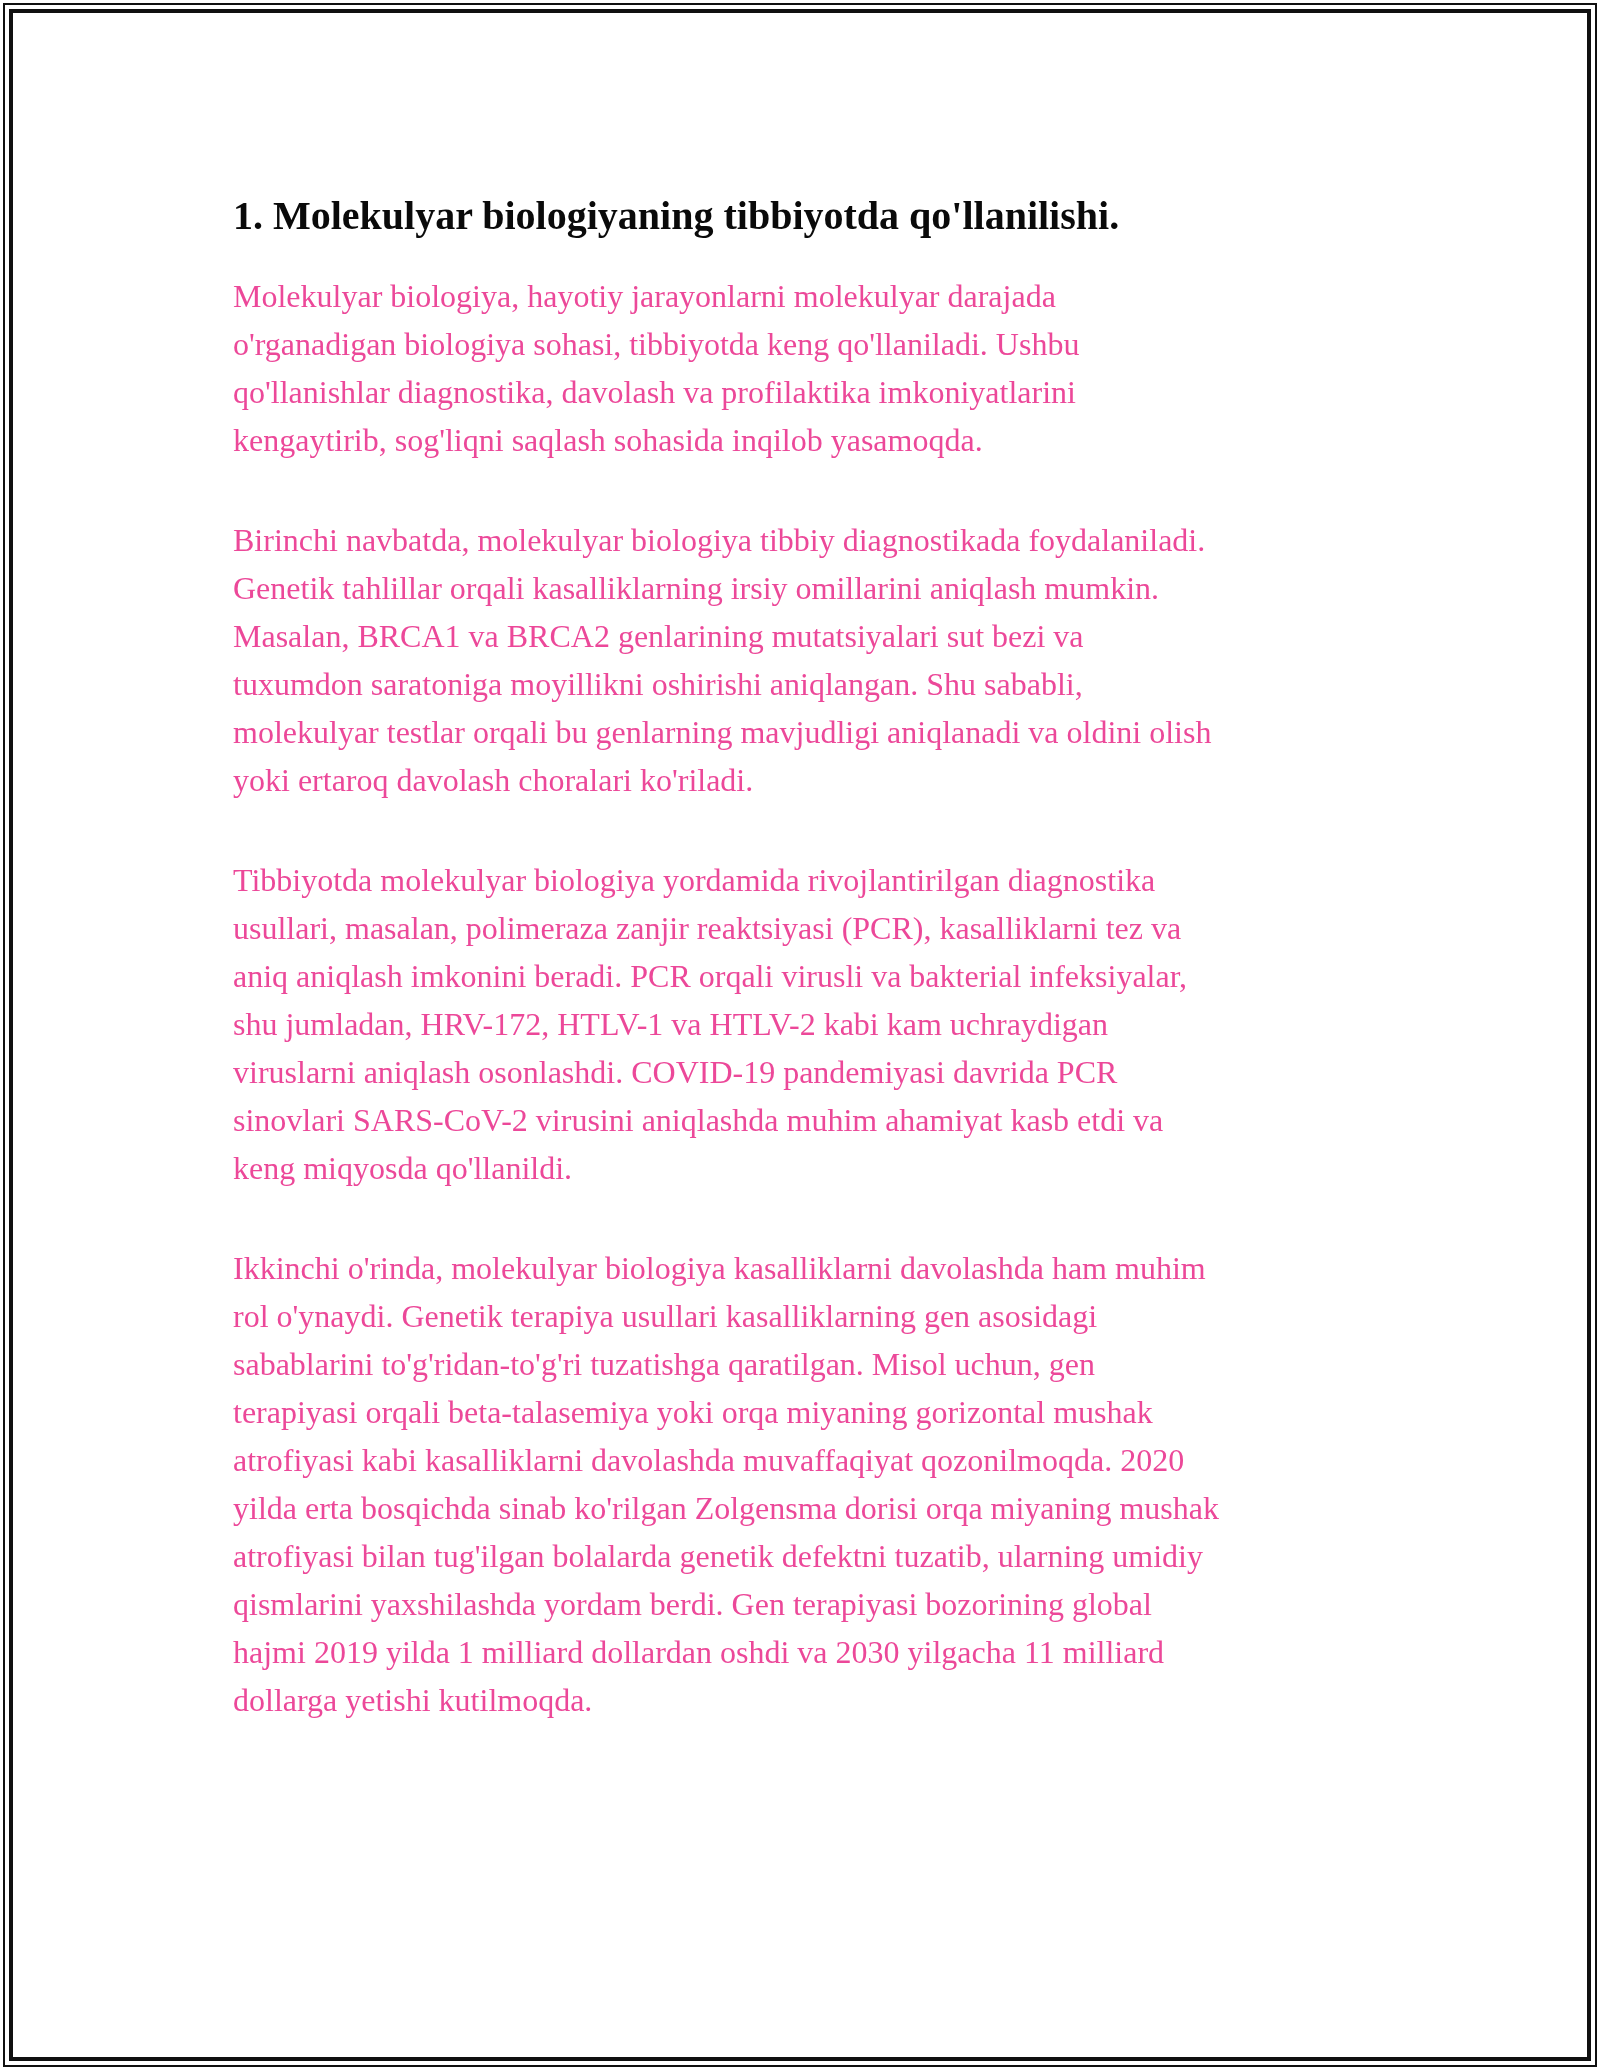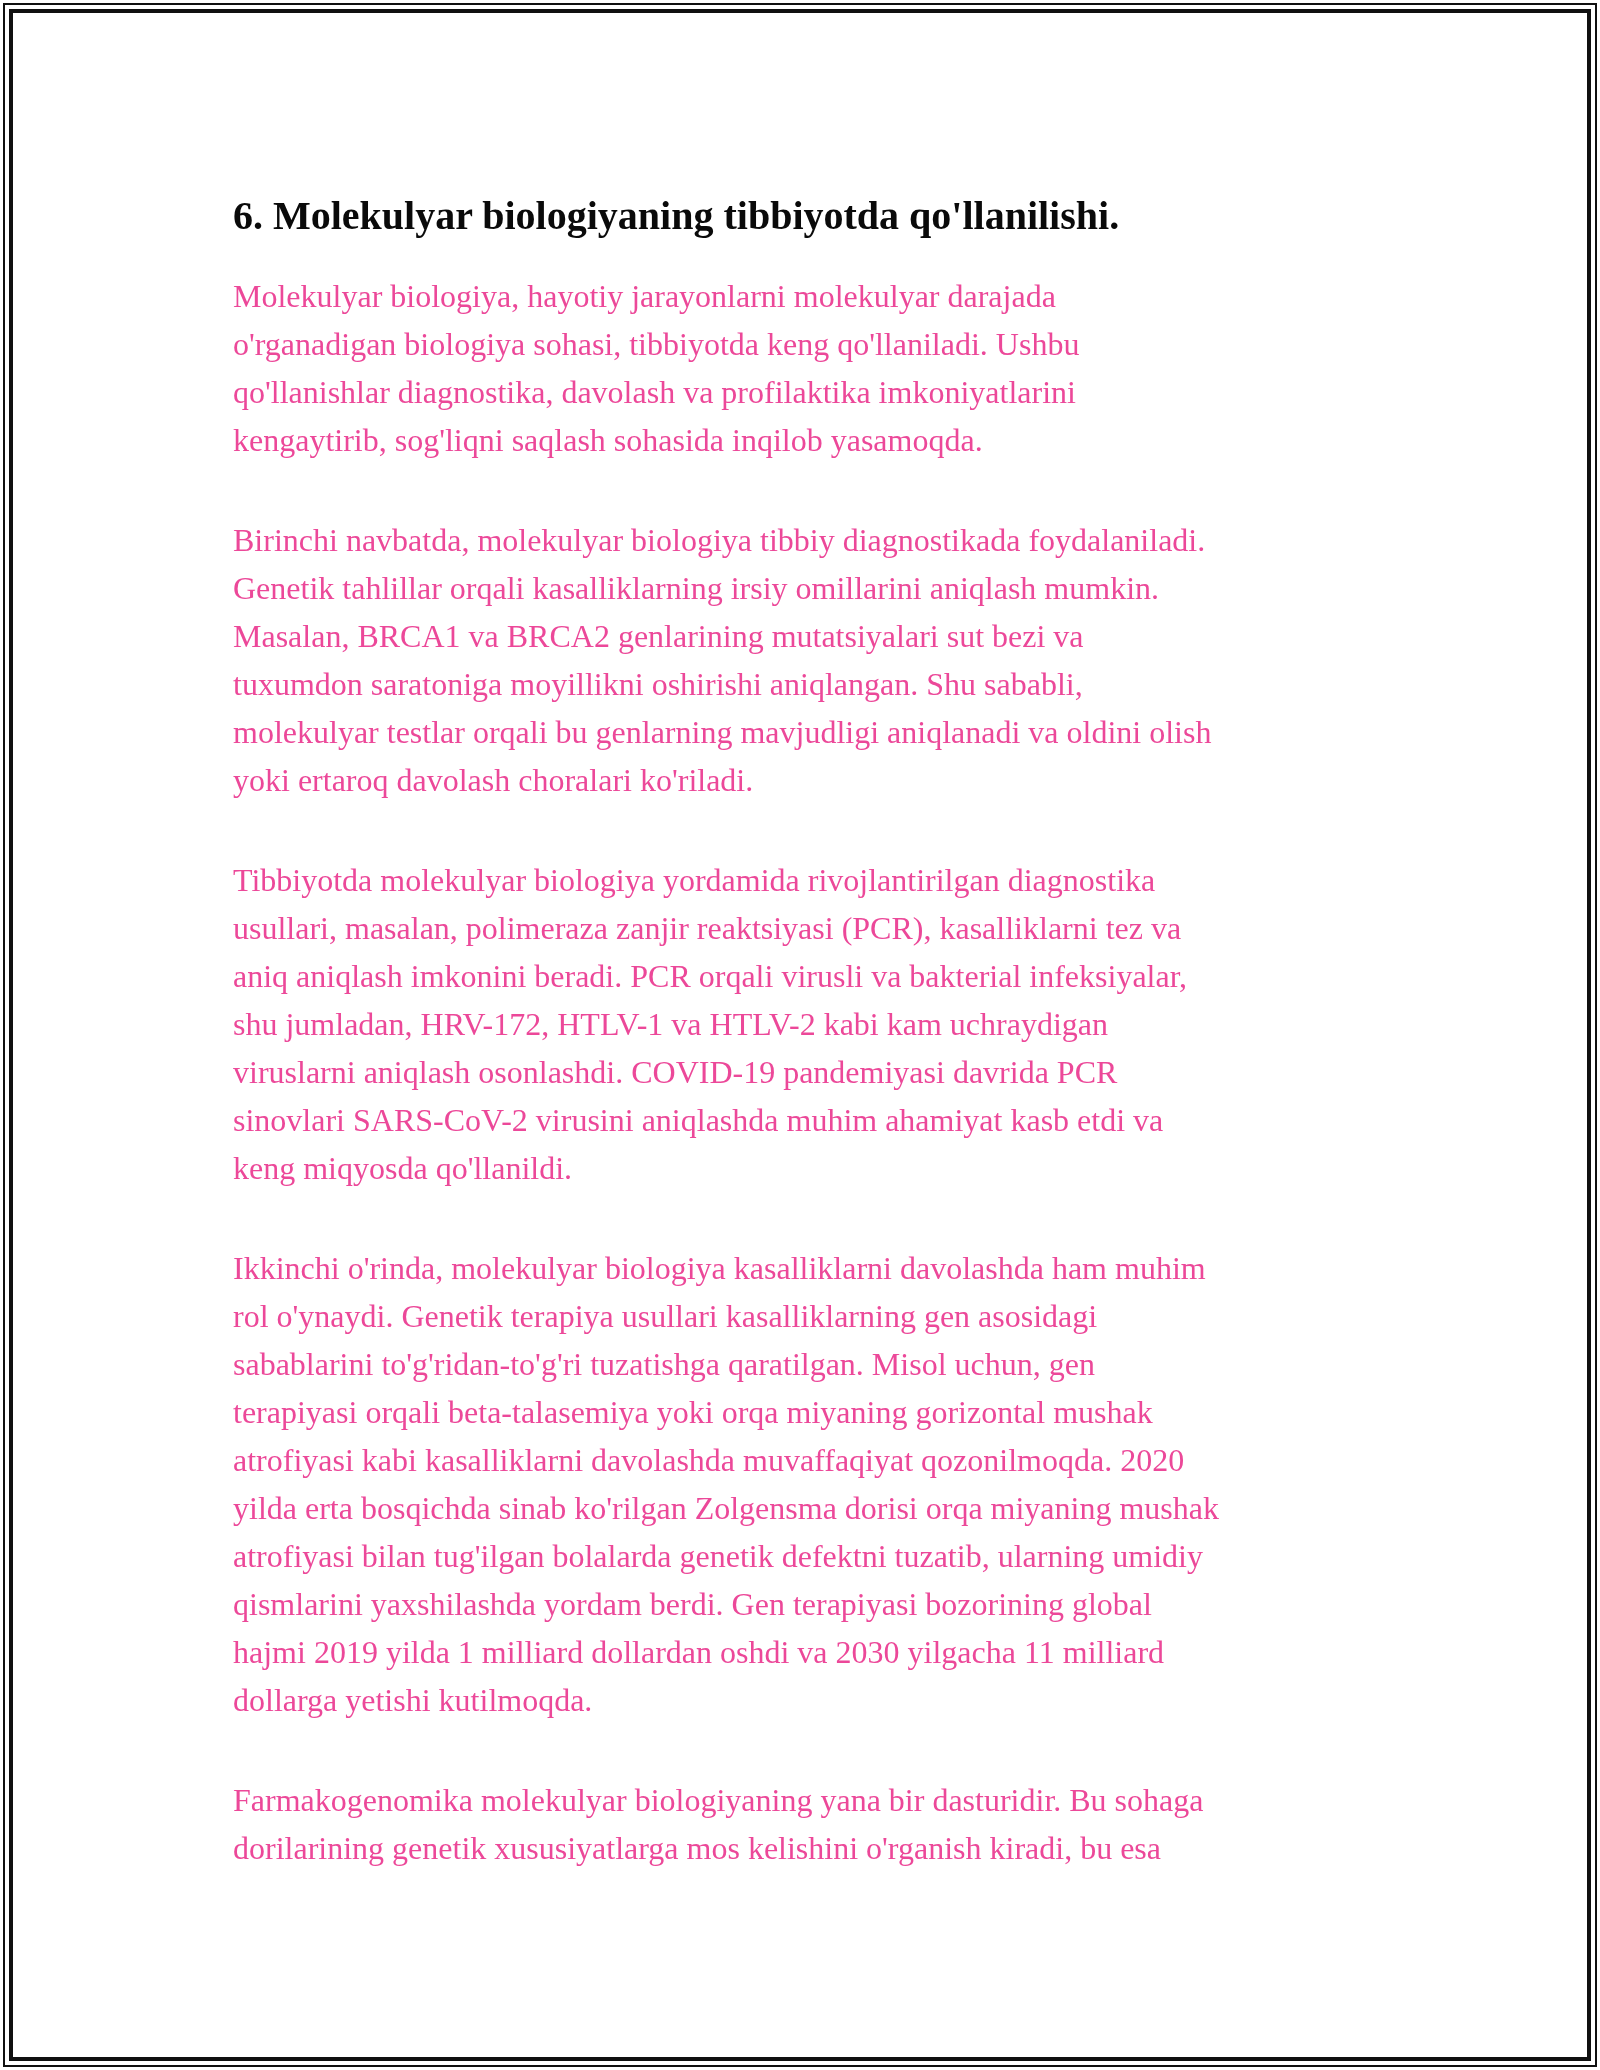--- a/index.html
+++ b/index.html
@@ -50,21 +50,21 @@
     color: #ec4899;
   }
 </style>
 </head>
 <body>
 
 <div class="frame-outer"></div>
 <div class="frame-inner"></div>
 
 <main class="content">
-  <h1 class="doc-title">6. Molekulyar biologiyaning tibbiyotda qo'llanilishi.</h1>
+  <h1 class="doc-title">1. Molekulyar biologiyaning tibbiyotda qo'llanilishi.</h1>
 
   <p class="doc-paragraph">Molekulyar biologiya, hayotiy jarayonlarni molekulyar darajada
 o'rganadigan biologiya sohasi, tibbiyotda keng qo'llaniladi. Ushbu
 qo'llanishlar diagnostika, davolash va profilaktika imkoniyatlarini
 kengaytirib, sog'liqni saqlash sohasida inqilob yasamoqda.</p>
 
   <p class="doc-paragraph">Birinchi navbatda, molekulyar biologiya tibbiy diagnostikada foydalaniladi.
 Genetik tahlillar orqali kasalliklarning irsiy omillarini aniqlash mumkin.
 Masalan, BRCA1 va BRCA2 genlarining mutatsiyalari sut bezi va
 tuxumdon saratoniga moyillikni oshirishi aniqlangan. Shu sababli,
@@ -83,15 +83,13 @@
 rol o'ynaydi. Genetik terapiya usullari kasalliklarning gen asosidagi
 sabablarini to'g'ridan-to'g'ri tuzatishga qaratilgan. Misol uchun, gen
 terapiyasi orqali beta-talasemiya yoki orqa miyaning gorizontal mushak
 atrofiyasi kabi kasalliklarni davolashda muvaffaqiyat qozonilmoqda. 2020
 yilda erta bosqichda sinab ko'rilgan Zolgensma dorisi orqa miyaning mushak
 atrofiyasi bilan tug'ilgan bolalarda genetik defektni tuzatib, ularning umidiy
 qismlarini yaxshilashda yordam berdi. Gen terapiyasi bozorining global
 hajmi 2019 yilda 1 milliard dollardan oshdi va 2030 yilgacha 11 milliard
 dollarga yetishi kutilmoqda.</p>
 
-  <p class="doc-paragraph">Farmakogenomika molekulyar biologiyaning yana bir dasturidir. Bu sohaga
-dorilarining genetik xususiyatlarga mos kelishini o'rganish kiradi, bu esa</p>
 </main>
 
 </body></html>

